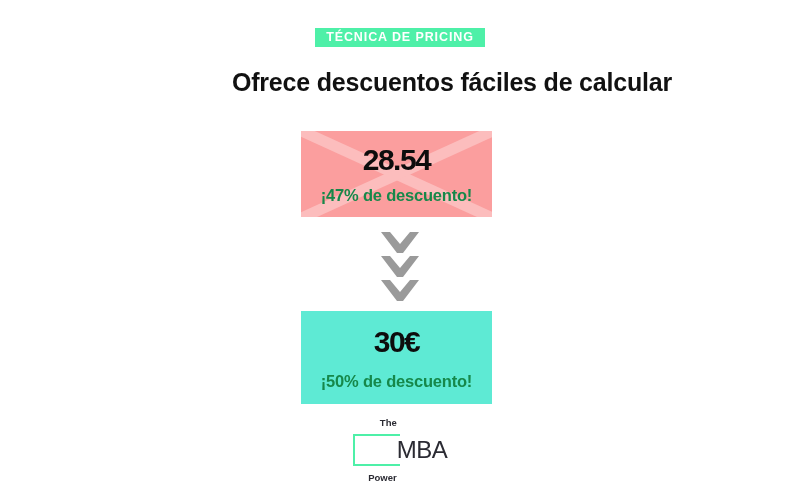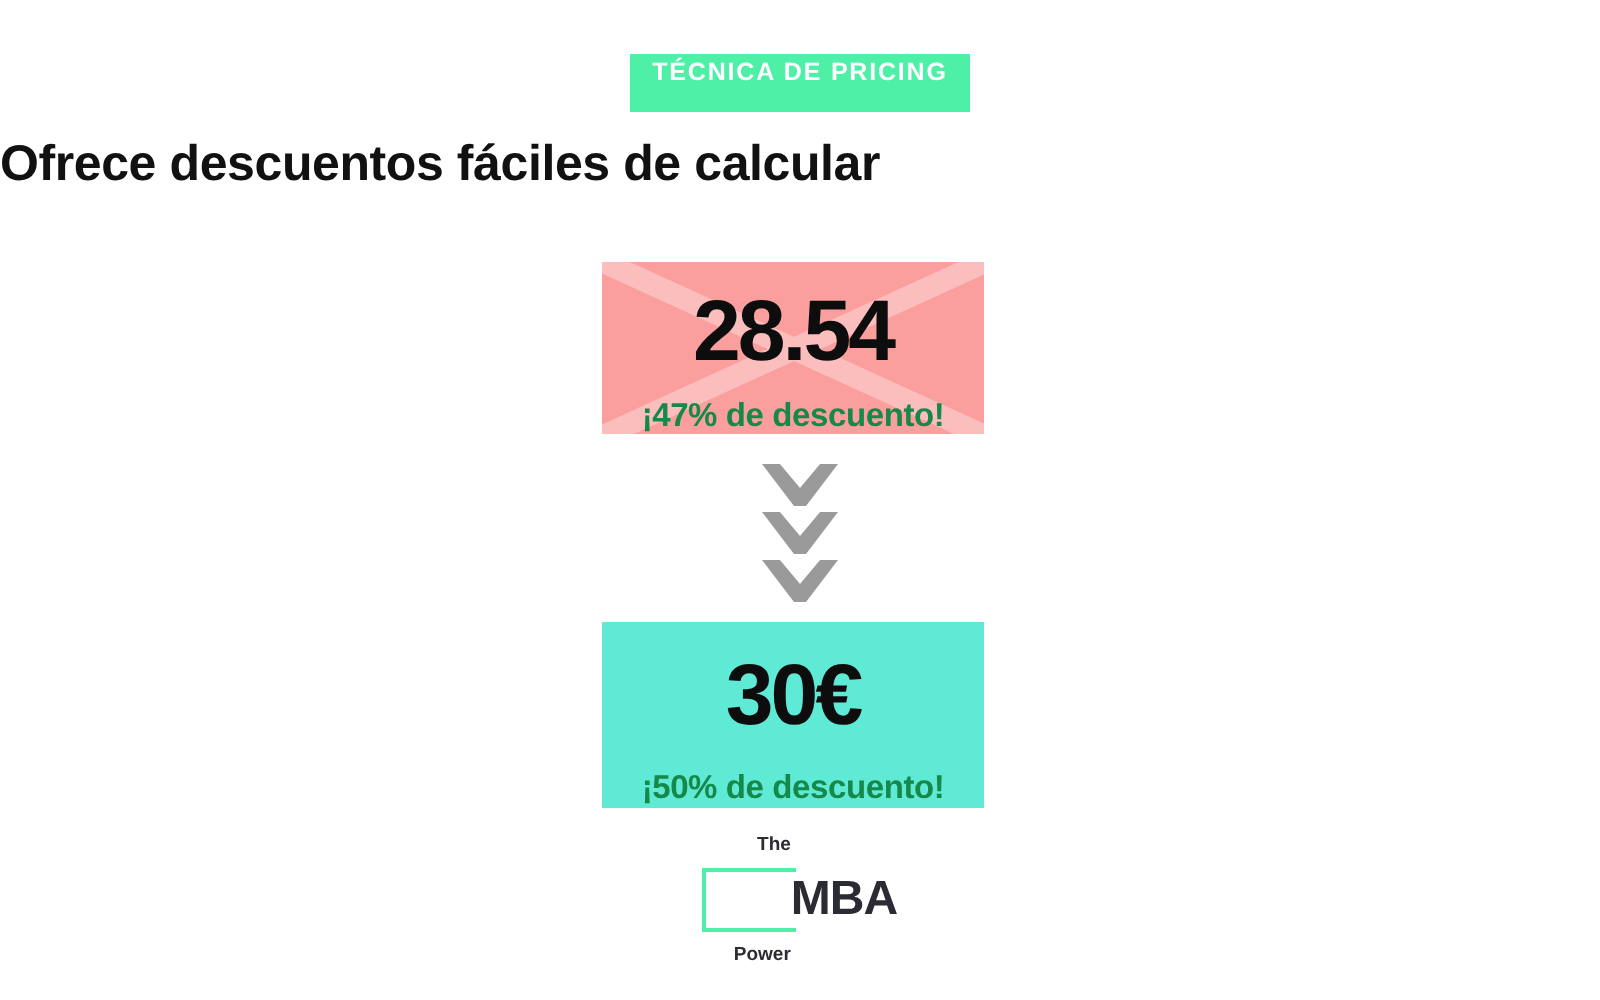--- a/index.html
+++ b/index.html
@@ -32,32 +32,32 @@
   }
   .badge {
     display: inline-block;
     background: #4ef0a8;
     color: #ffffff;
     font-size: 12.5px;
     font-weight: bold;
     letter-spacing: 0.9px;
     line-height: 19px;
     padding: 0 11px;
-    height: 29px;
+    height: 19px;
     white-space: nowrap;
     font-family: "Liberation Sans", sans-serif;
   }
 
   
   .headline {
     position: absolute;
     top: 68px;
     left: 0;
     width: 672px;
-    text-align: left;
+    text-align: right;
     color: #111111;
     font-size: 25px;
     font-weight: bold;
     letter-spacing: -0.2px;
     font-family: "Liberation Sans", sans-serif;
   }
 
   
   .card {
     position: absolute;
@@ -95,21 +95,21 @@
     display: block;
   }
   .strike i.a { transform: rotate(24.5deg); }
   .strike i.b { transform: rotate(-24.5deg); }
 
   .price {
     position: relative;
     z-index: 2;
     color: #0d0d0d;
     font-weight: bold;
-    font-size: 43px;
+    font-size: 30px;
     letter-spacing: -1.5px;
     line-height: 1;
     font-family: "Liberation Sans", sans-serif;
   }
   .card-old .price { padding-top: 14px; }
   .card-new .price { padding-top: 16px; }
 
   .discount {
     position: relative;
     z-index: 2;
@@ -174,21 +174,21 @@
     color: #2b2b33;
     font-size: 9.5px;
     font-weight: bold;
     line-height: 11px;
     font-family: "Liberation Sans", sans-serif;
     margin-top: 44px;
   }
   .logo-mba {
     color: #2b2b33;
     font-size: 24px;
-    font-weight: bold;
+    font-weight: normal;
     letter-spacing: -0.5px;
     line-height: 24px;
     margin-left: -3px;
     font-family: "Liberation Sans", sans-serif;
   }
 </style>
 </head>
 <body>
 
 <div class="page">

